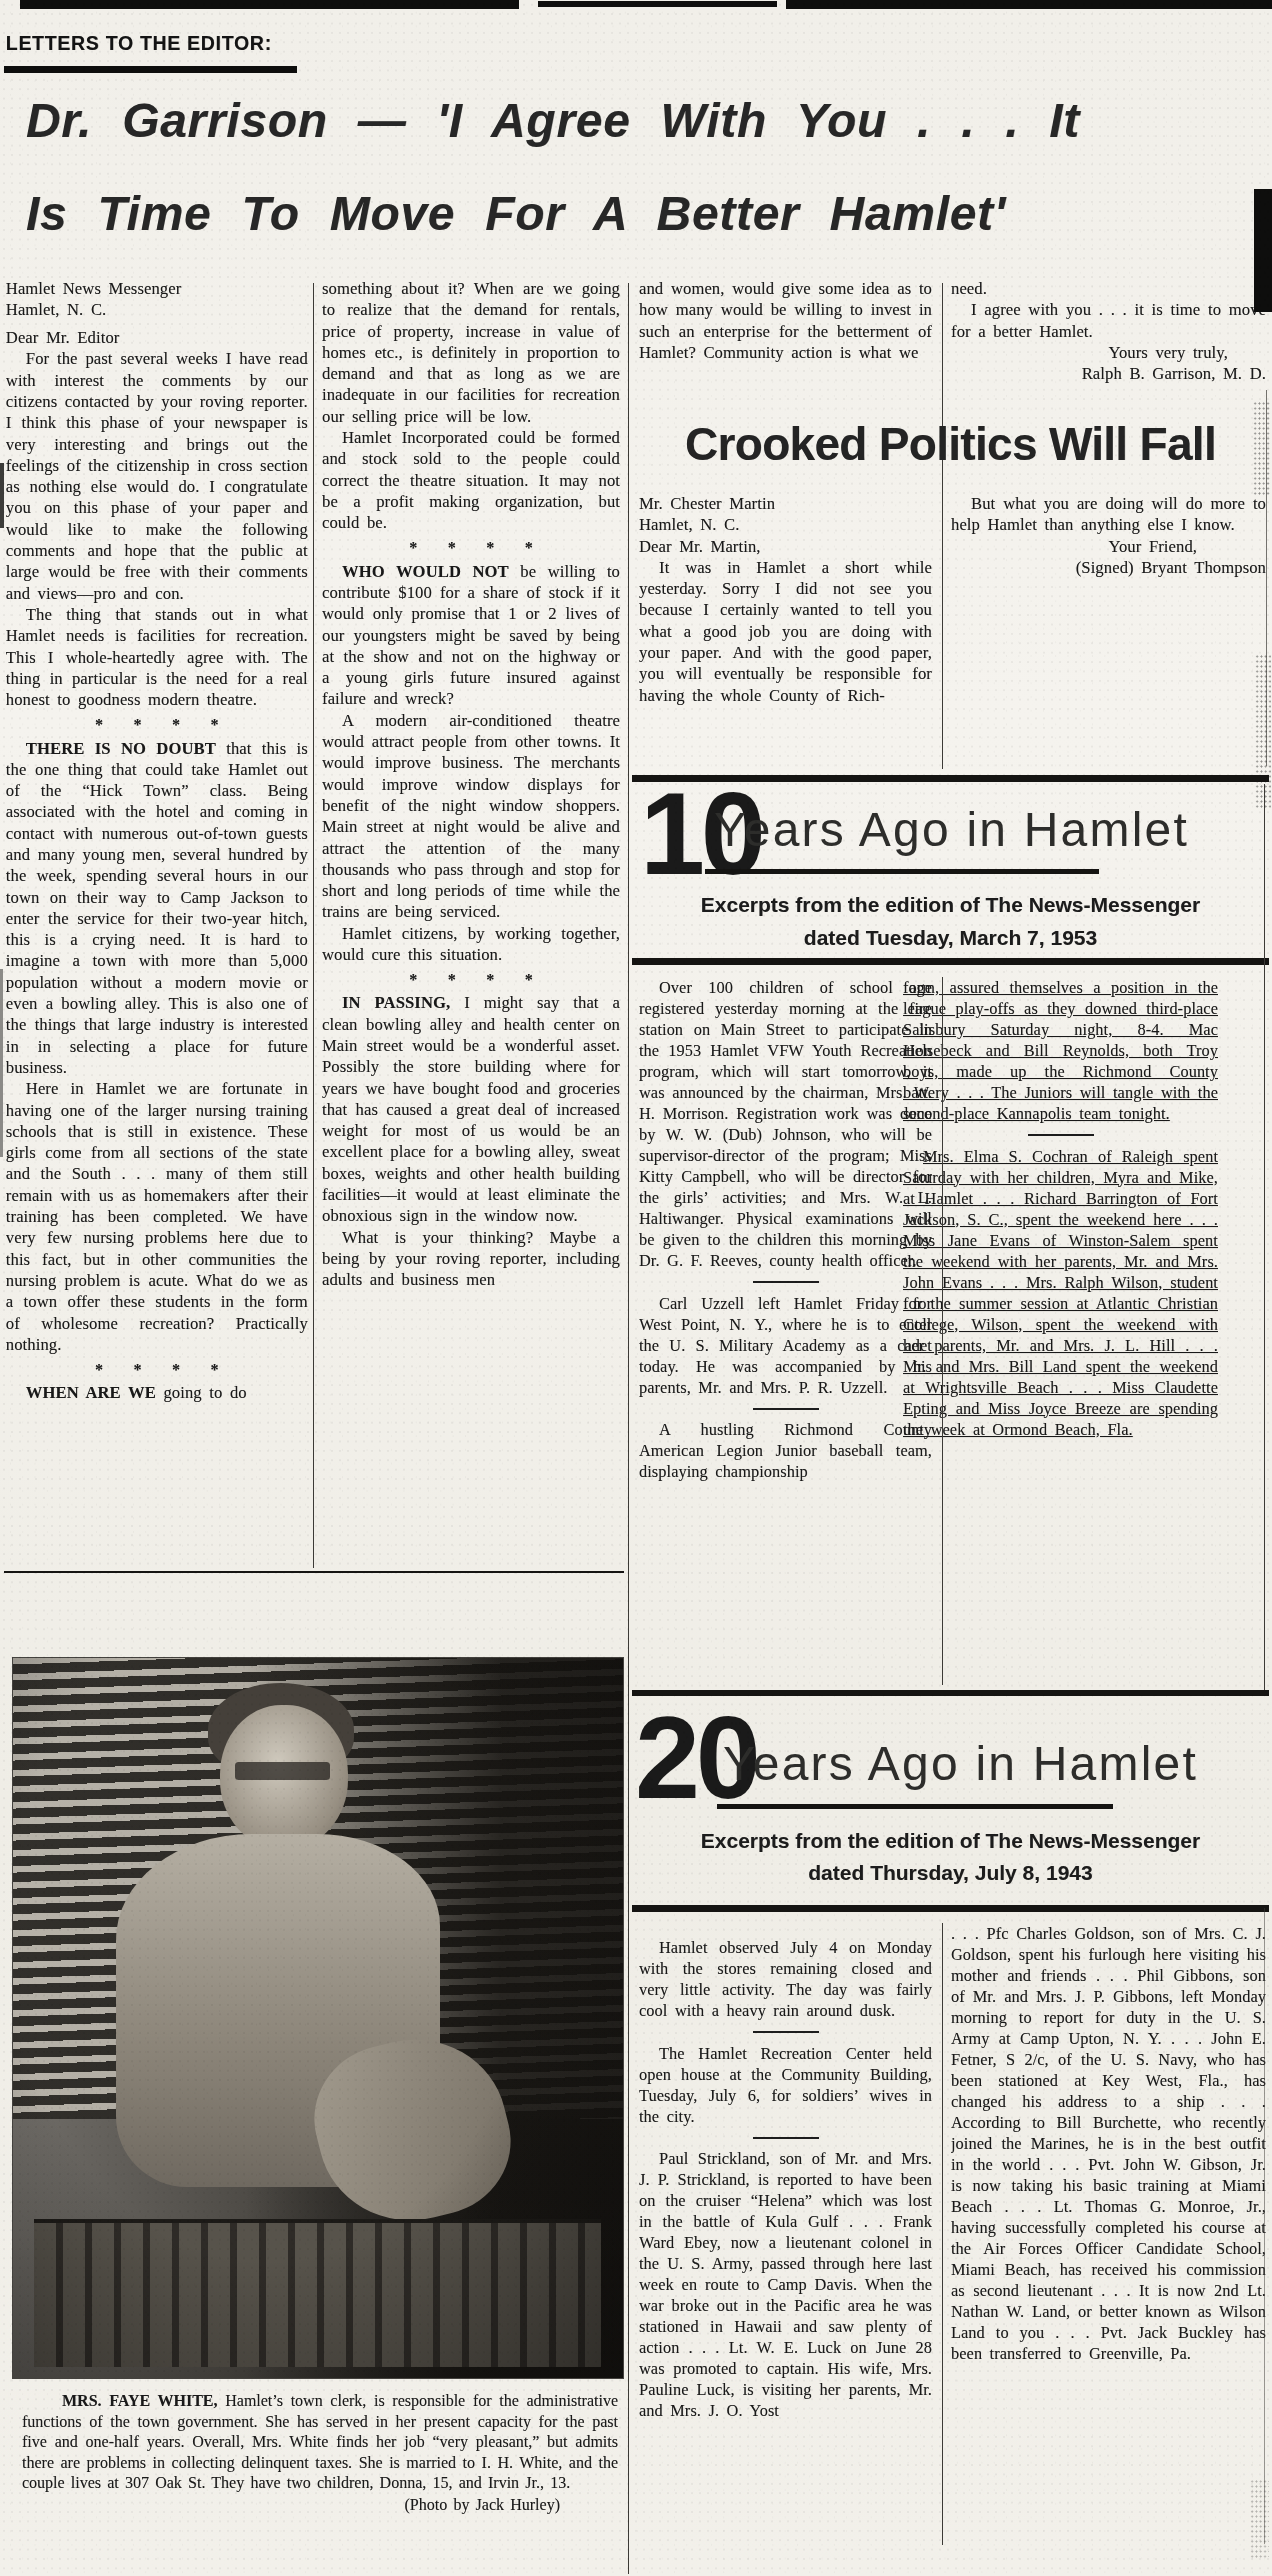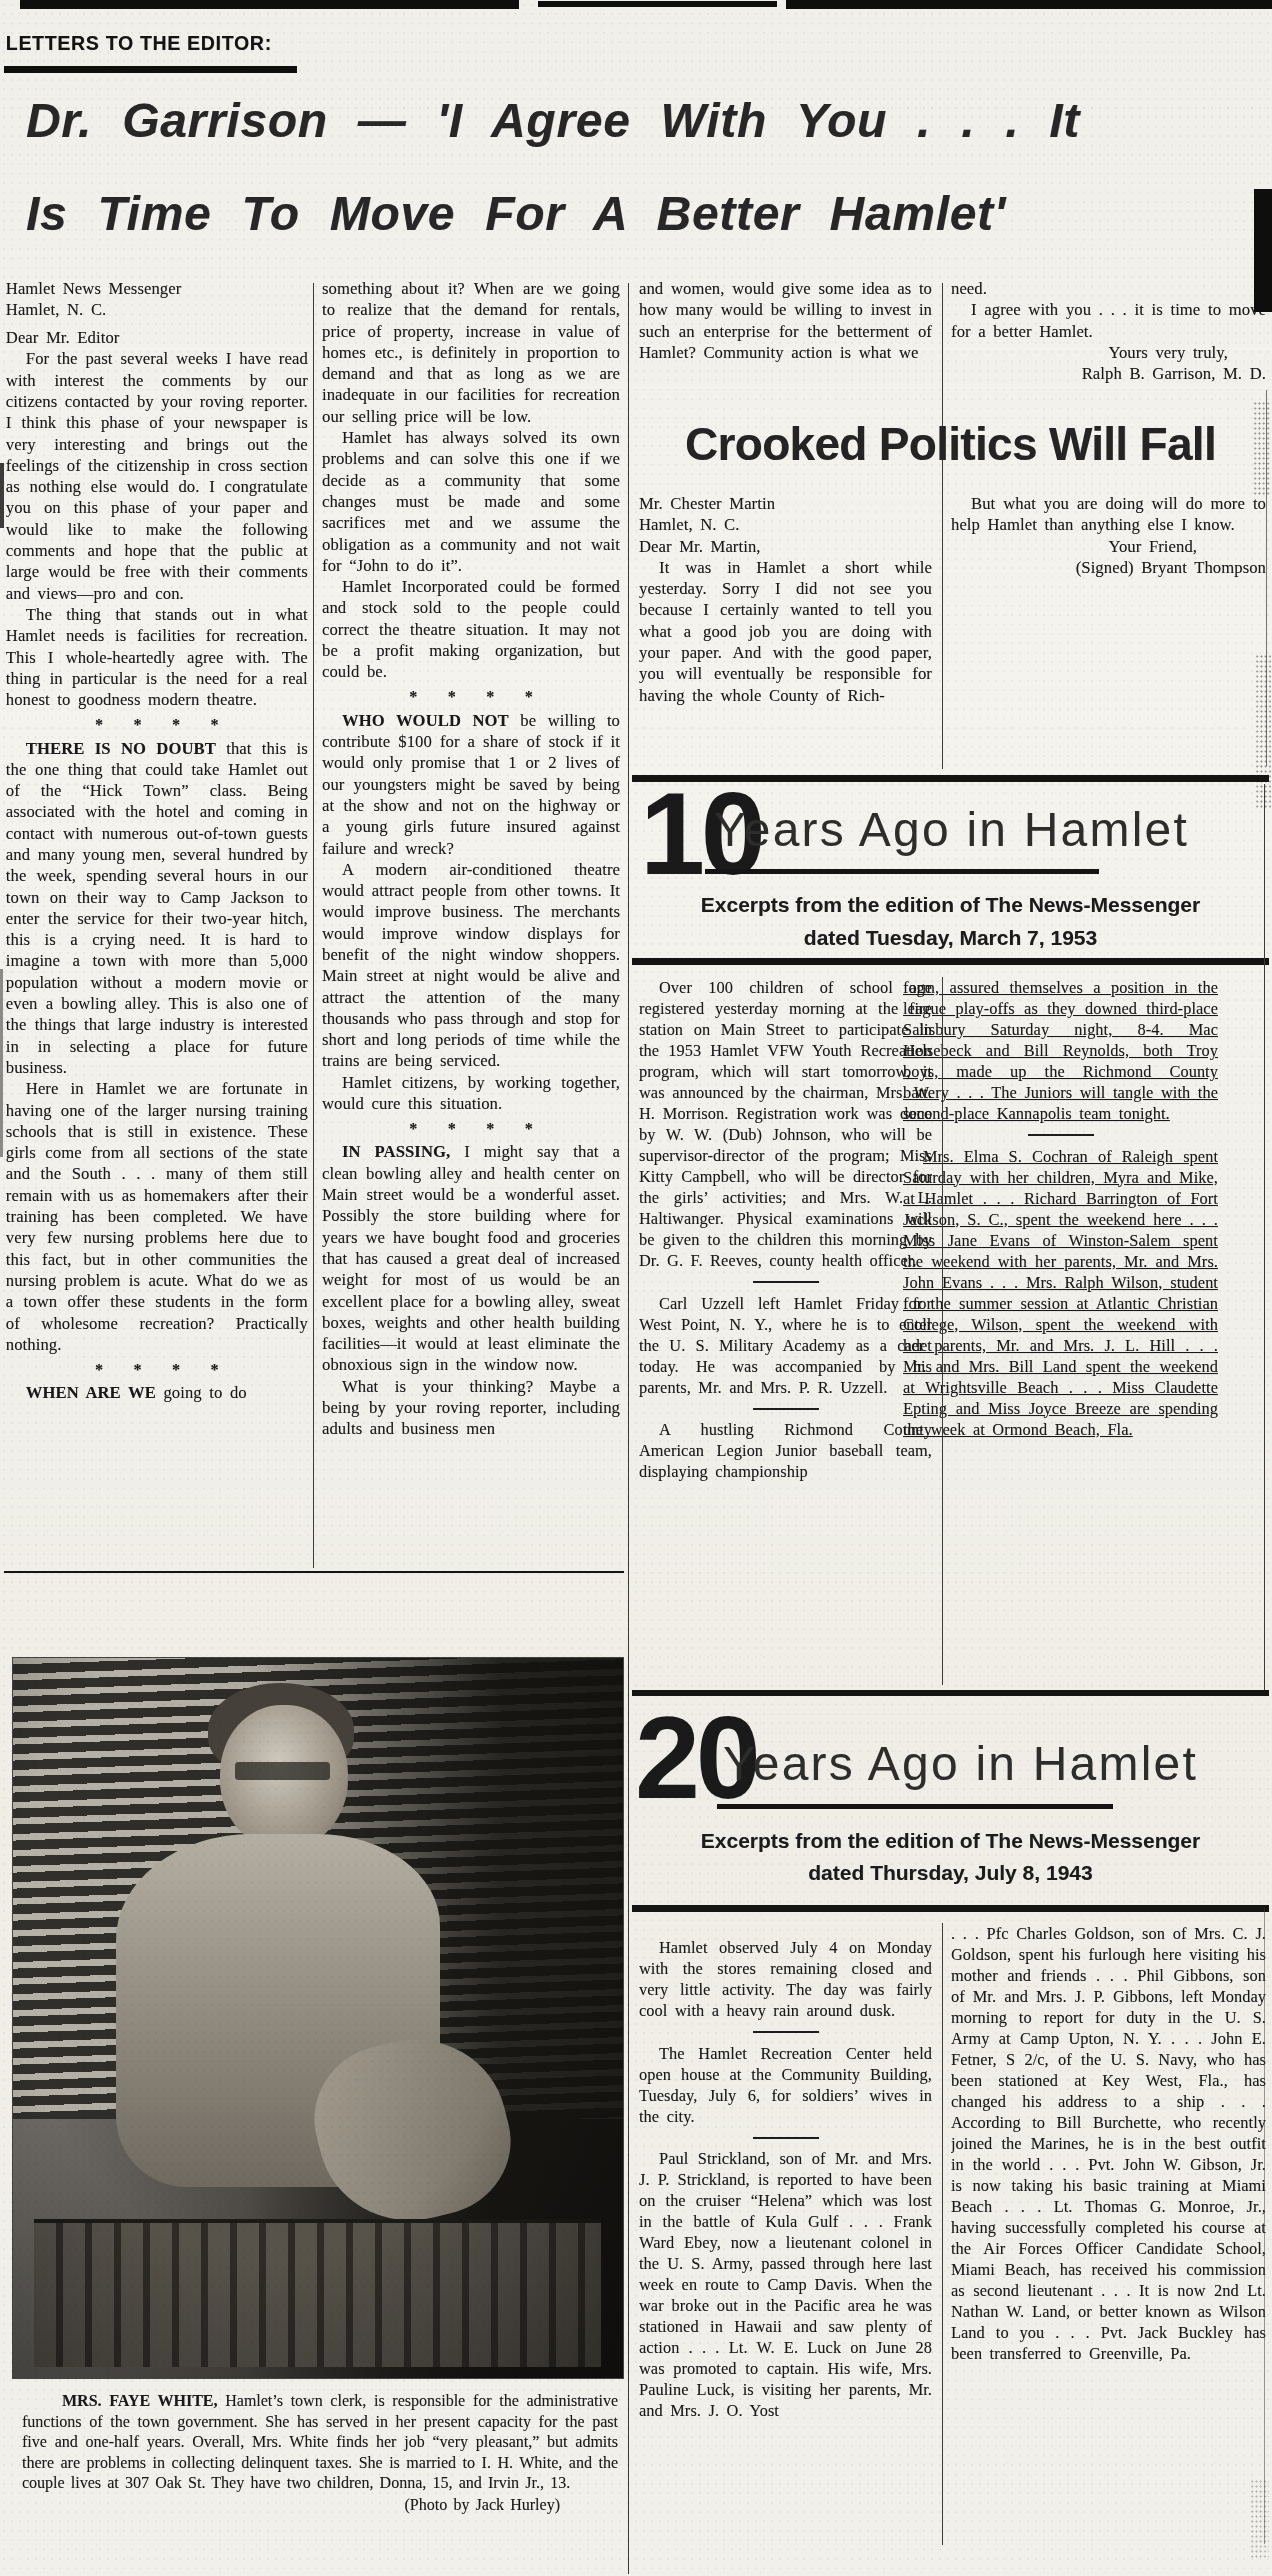--- a/index.html
+++ b/index.html
@@ -87,21 +87,20 @@
       <p class="para">For the past several weeks I have read with interest the comments by our citizens contacted by your roving reporter. I think this phase of your newspaper is very interesting and brings out the feelings of the citizenship in cross section as nothing else would do. I congratulate you on this phase of your paper and would like to make the following comments and hope that the public at large would be free with their comments and views—pro and con.</p>
       <p class="para">The thing that stands out in what Hamlet needs is facilities for recreation. This I whole-heartedly agree with. The thing in particular is the need for a real honest to goodness modern theatre.</p>
       <div class="stars">* * * *</div>
       <p class="para"><b>THERE IS NO DOUBT</b> that this is the one thing that could take Hamlet out of the “Hick Town” class. Being associated with the hotel and coming in contact with numerous out-of-town guests and many young men, several hundred by the week, spending several hours in our town on their way to Camp Jackson to enter the service for their two-year hitch, this is a crying need. It is hard to imagine a town with more than 5,000 population without a modern movie or even a bowling alley. This is also one of the things that large industry is interested in in selecting a place for future business.</p>
       <p class="para">Here in Hamlet we are fortunate in having one of the larger nursing training schools that is still in existence. These girls come from all sections of the state and the South . . . many of them still remain with us as homemakers after their training has been completed. We have very few nursing problems here due to this fact, but in other communities the nursing problem is acute. What do we as a town offer these students in the form of wholesome recreation? Practically nothing.</p>
       <div class="stars">* * * *</div>
       <p class="para"><b>WHEN ARE WE</b> going to do</p>
     </div>
   <div class="col" style="left:322px;top:278px;width:298px;height:1291px;">
       <p class="para noindent">something about it? When are we going to realize that the demand for rentals, price of property, increase in value of homes etc., is definitely in proportion to demand and that as long as we are inadequate in our facilities for recreation our selling price will be low.</p>
-      <p class="para">Hamlet has always solved its own problems and can solve this one if we decide as a community that some changes must be made and some sacrifices met and we assume the obligation as a community and not wait for “John to do it”.</p>
       <p class="para">Hamlet Incorporated could be formed and stock sold to the people could correct the theatre situation. It may not be a profit making organization, but could be.</p>
       <div class="stars">* * * *</div>
       <p class="para"><b>WHO WOULD NOT</b> be willing to contribute $100 for a share of stock if it would only promise that 1 or 2 lives of our youngsters might be saved by being at the show and not on the highway or a young girls future insured against failure and wreck?</p>
       <p class="para">A modern air-conditioned theatre would attract people from other towns. It would improve business. The merchants would improve window displays for benefit of the night window shoppers. Main street at night would be alive and attract the attention of the many thousands who pass through and stop for short and long periods of time while the trains are being serviced.</p>
       <p class="para">Hamlet citizens, by working together, would cure this situation.</p>
       <div class="stars">* * * *</div>
       <p class="para"><b>IN PASSING,</b> I might say that a clean bowling alley and health center on Main street would be a wonderful asset. Possibly the store building where for years we have bought food and groceries that has caused a great deal of increased weight for most of us would be an excellent place for a bowling alley, sweat boxes, weights and other health building facilities—it would at least eliminate the obnoxious sign in the window now.</p>
       <p class="para">What is your thinking? Maybe a being by your roving reporter, including adults and business men</p>
     </div>
   <div class="col" style="left:639px;top:278px;width:293px;height:145px;">

